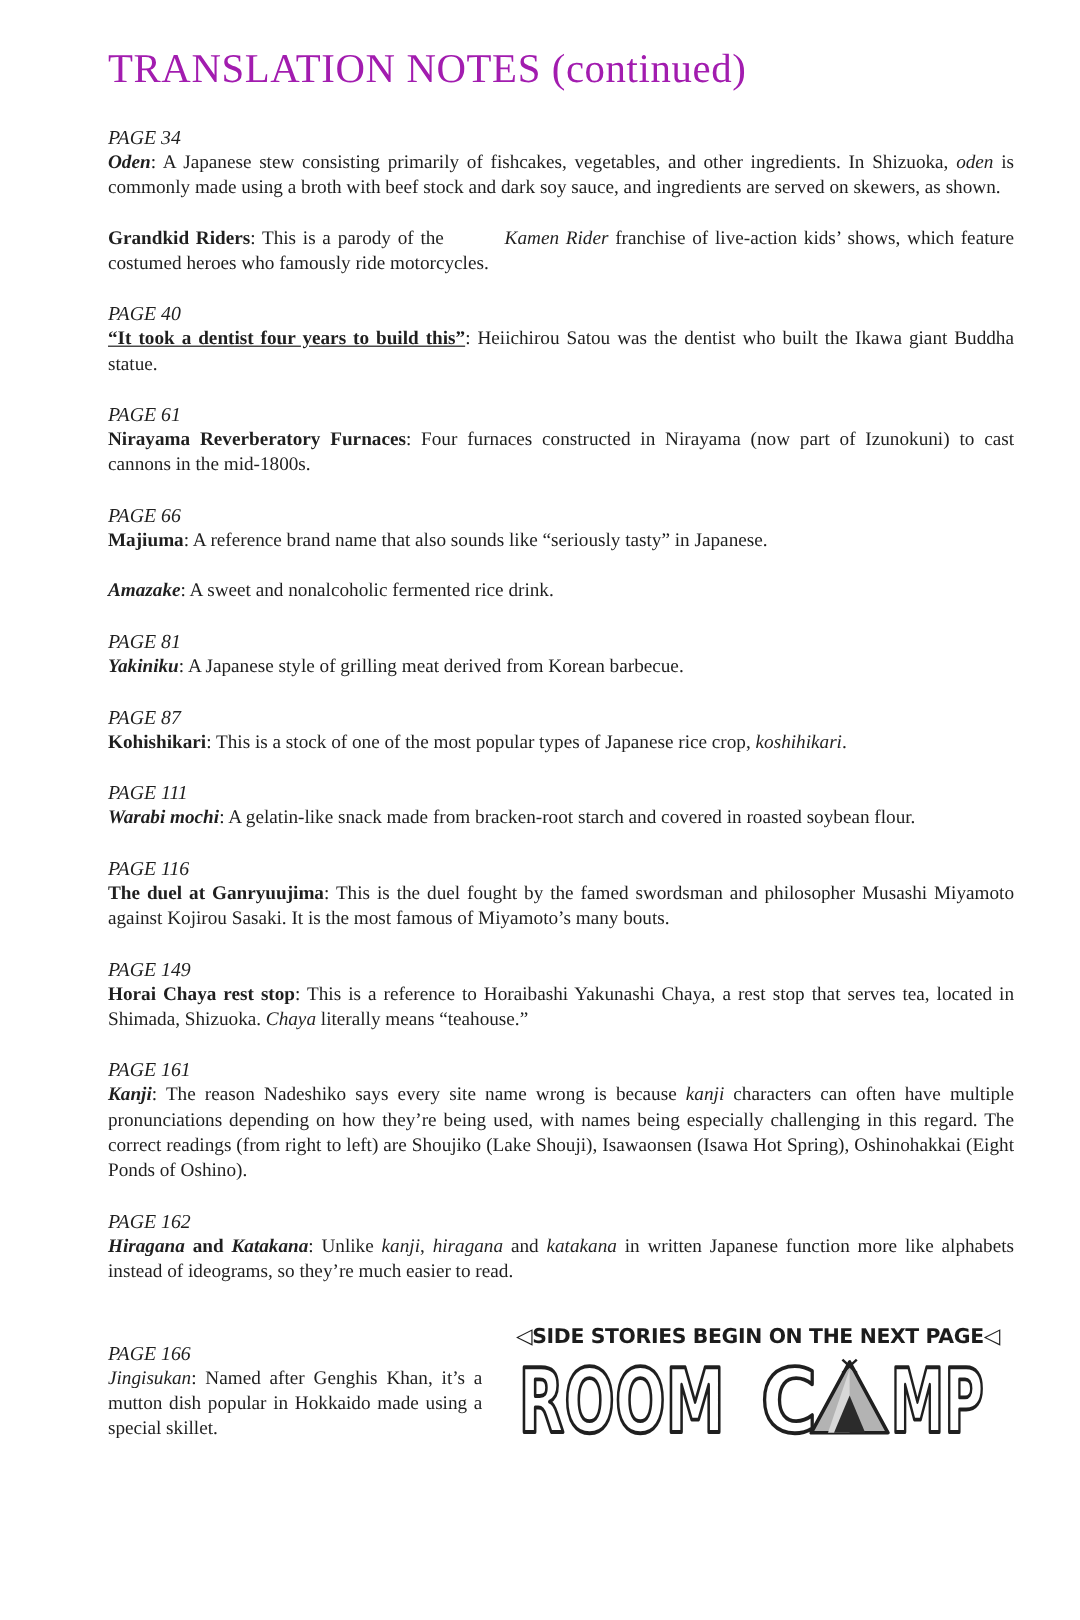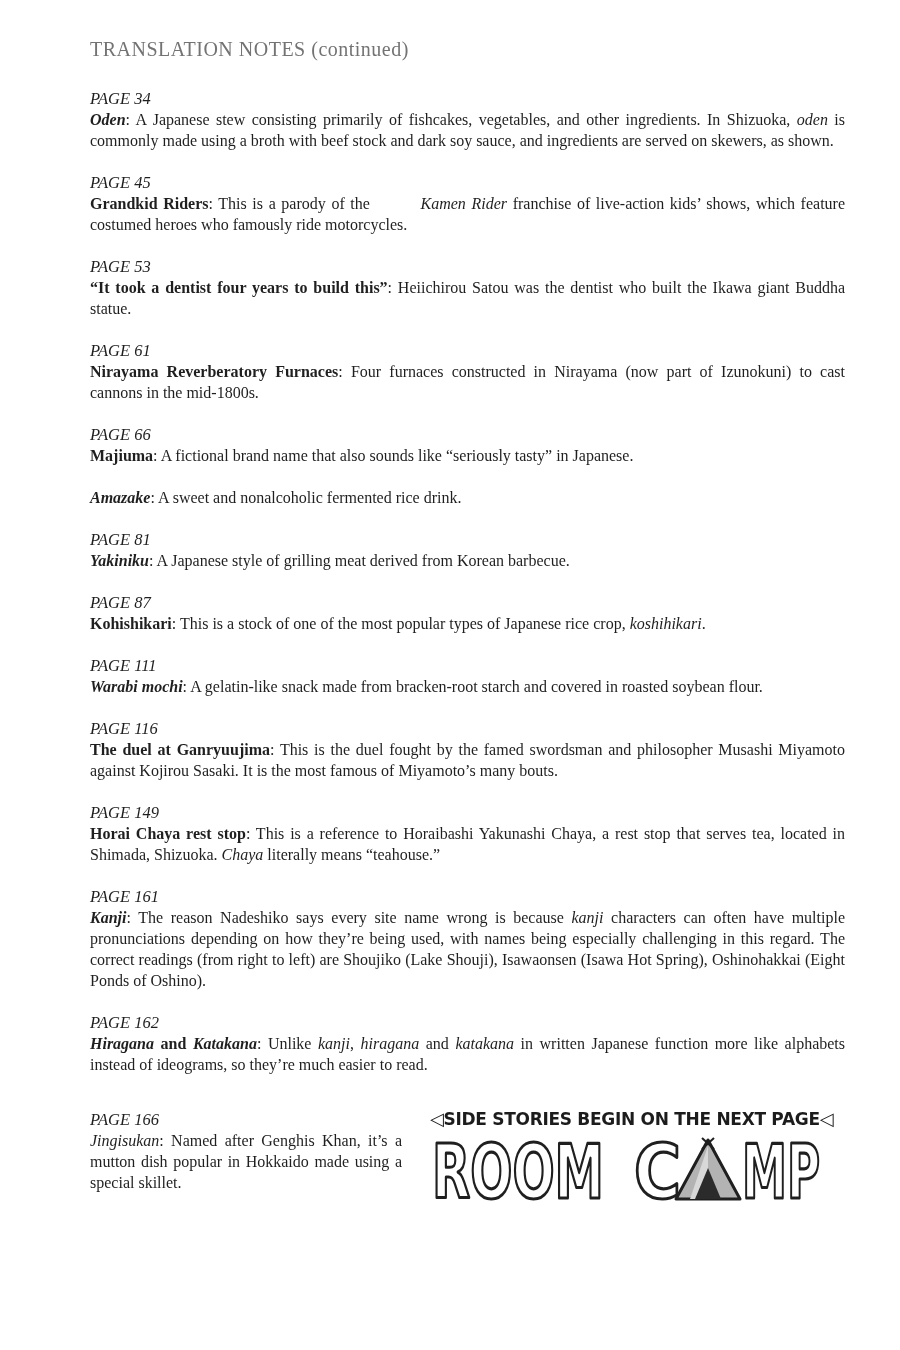--- a/index.html
+++ b/index.html
@@ -8,40 +8,40 @@
     width: 900px;
     height: 1350px;
     background: #ffffff;
     color: #1f1f1f;
     font-family: "Liberation Serif", serif;
     box-sizing: border-box;
     padding: 38px 55px 0 90px;
     overflow: hidden;
   }
   h1.doc-title {
-    font-size: 20px;
+    font-size: 34px;
     font-weight: normal;
     letter-spacing: 0.5px;
     margin: 0 0 27px 0;
     line-height: 1.15;
-    color: #737373;
+    color: #a21caf;
   }
   .note { margin: 0 0 21px 0; }
   .page-label {
     font-style: italic;
     font-size: 16.5px;
     line-height: 21px;
   }
   p.note-text {
     margin: 0;
     font-size: 16px;
     line-height: 21px;
     text-align: justify;
   }
-  .last-row { display: flex; align-items: center; }
+  .last-row { display: flex; align-items: flex-end; }
   .note-last { width: 312px; margin-bottom: 0; }
   .footer-col { margin-left: 28px; padding-top: 12px; width: 392px; }
   .side-stories {
     display: flex;
     justify-content: space-between;
     align-items: center;
     font-family: "DejaVu Sans", sans-serif;
     font-weight: bold;
     font-size: 17px;
     letter-spacing: -0.3px;
@@ -57,37 +57,36 @@
 <div class="page">
 
   <h1 class="doc-title">TRANSLATION NOTES (continued)</h1>
 
   <section class="note">
     <div class="page-label">PAGE 34</div>
     <p class="note-text"><span style="font-weight: bold; font-style: italic;">Oden</span><span>: A Japanese stew consisting primarily of fishcakes, vegetables, and other ingredients. In Shizuoka, </span><span style="font-style: italic;">oden</span><span> is commonly made using a broth with beef stock and dark soy sauce, and ingredients are served on skewers, as shown.</span></p>
   </section>
 
   <section class="note">
-    <div class="page-label">PAGE 45</div>
     <p class="note-text"><span style="font-weight: bold; margin-top: 24px;">Grandkid Riders</span><span>: This is a parody of the </span><span style="font-style: italic; margin-left: 45px;">Kamen Rider</span><span> franchise of live-action kids’ shows, which feature costumed heroes who famously ride motorcycles.</span></p>
   </section>
 
   <section class="note">
-    <div class="page-label">PAGE 53</div>
-    <p class="note-text"><span style="font-weight: bold;">“It took a dentist four years to build this”</span><span>: Heiichirou Satou was the dentist who built the Ikawa giant Buddha statue.</span></p>
+    <div class="page-label">PAGE 40</div>
+    <p class="note-text"><span style="font-weight: bold; text-decoration: underline;">“It took a dentist four years to build this”</span><span>: Heiichirou Satou was the dentist who built the Ikawa giant Buddha statue.</span></p>
   </section>
 
   <section class="note">
     <div class="page-label">PAGE 61</div>
     <p class="note-text"><span style="font-weight: bold;">Nirayama Reverberatory Furnaces</span><span>: Four furnaces constructed in Nirayama (now part of Izunokuni) to cast cannons in the mid-1800s.</span></p>
   </section>
 
   <section class="note">
     <div class="page-label">PAGE 66</div>
-    <p class="note-text"><span style="font-weight: bold;">Majiuma</span><span>: A fictional brand name that also sounds like “seriously tasty” in Japanese.</span></p>
+    <p class="note-text"><span style="font-weight: bold;">Majiuma</span><span>: A reference brand name that also sounds like “seriously tasty” in Japanese.</span></p>
   </section>
 
   <section class="note">
     <p class="note-text"><span style="font-weight: bold; font-style: italic; margin-top: 12px;">Amazake</span><span>: A sweet and nonalcoholic fermented rice drink.</span></p>
   </section>
 
   <section class="note">
     <div class="page-label">PAGE 81</div>
     <p class="note-text"><span style="font-weight: bold; font-style: italic;">Yakiniku</span><span>: A Japanese style of grilling meat derived from Korean barbecue.</span></p>
   </section>

